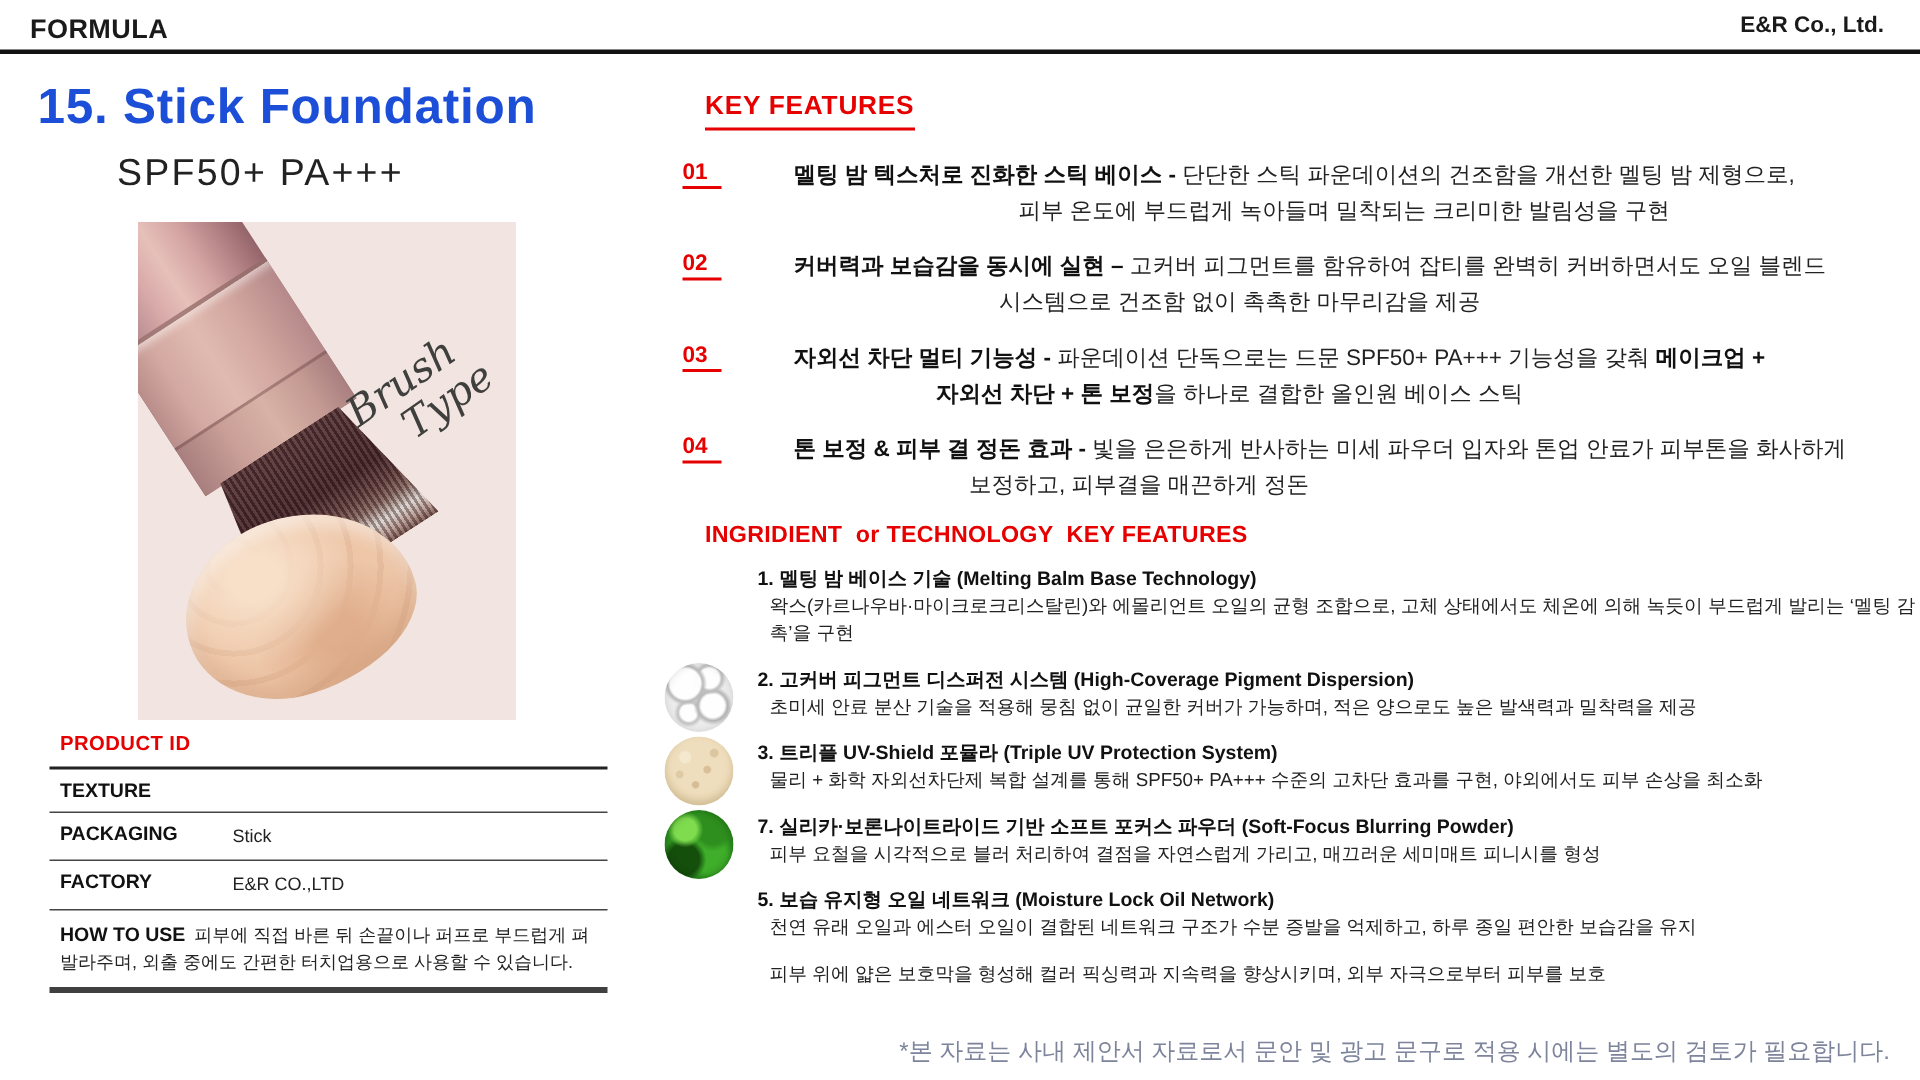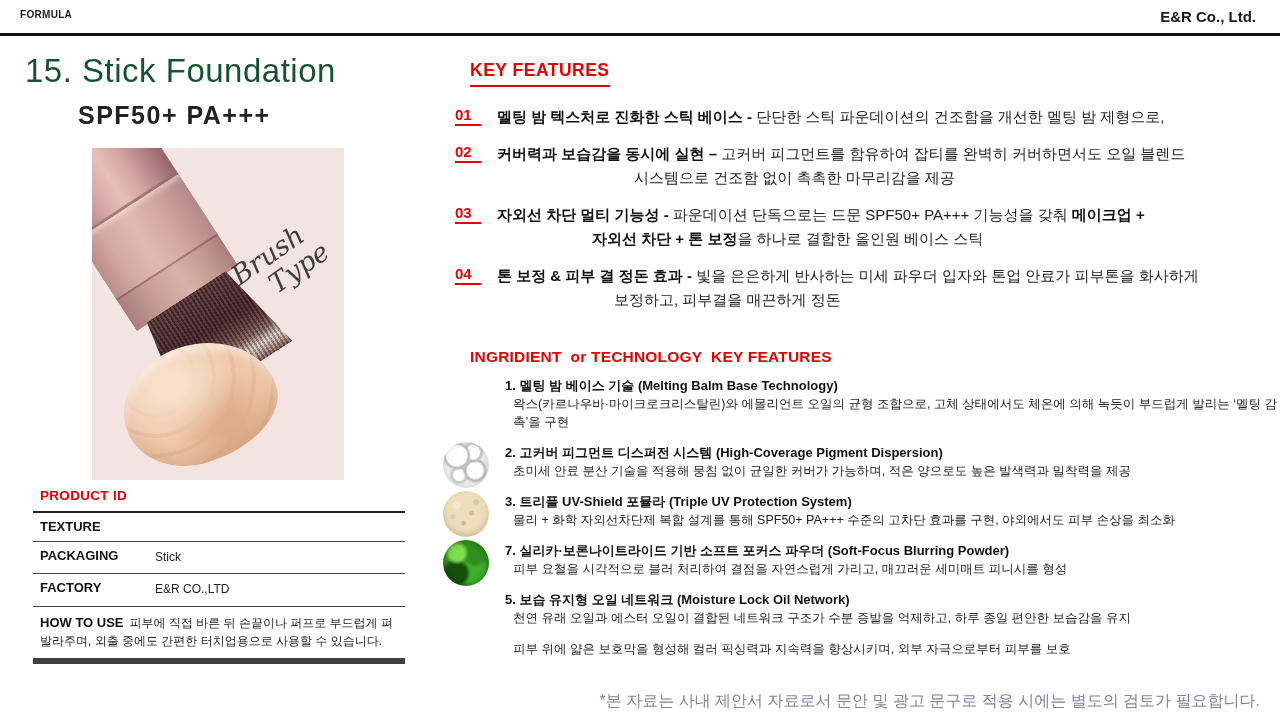--- a/index.html
+++ b/index.html
@@ -9,27 +9,27 @@
   }
   *{margin:0;padding:0;box-sizing:border-box;}
   html,body{width:1280px;height:720px;}
   body{
     font-family:"Liberation Sans","DejaVu Sans",sans-serif;
     background:#ffffff;color:#1a1a1a;position:relative;overflow:hidden;
   }
   .page{position:absolute;inset:0;width:1280px;height:720px;background:#fff;}
 
   
-  .hdr-left{position:absolute;left:20px;top:9px;font-size:10px;font-weight:bold;letter-spacing:.3px;}
+  .hdr-left{position:absolute;left:20px;top:9px;font-size:18px;font-weight:bold;letter-spacing:.3px;}
   .hdr-right{position:absolute;right:24px;top:8px;font-size:15px;font-weight:bold;}
   .hdr-rule{position:absolute;left:0;top:33px;width:1280px;height:3px;background:#111;}
 
   
-  .title-main{position:absolute;left:25px;top:52px;font-size:33px;font-weight:normal;color:#14532d;letter-spacing:.5px;}
-  .title-sub{position:absolute;left:78px;top:101px;font-size:25px;font-weight:700;color:#222;letter-spacing:1.5px;}
+  .title-main{position:absolute;left:25px;top:52px;font-size:33px;font-weight:bold;color:#1d4ed8;letter-spacing:.5px;}
+  .title-sub{position:absolute;left:78px;top:101px;font-size:25px;font-weight:400;color:#222;letter-spacing:1.5px;}
 
   
   .pimg{position:absolute;left:92px;top:148px;width:252px;height:332px;background:var(--imgbg);overflow:hidden;}
   .stick{
     position:absolute;left:-79px;top:-236px;width:120px;height:420px;
     transform:rotate(-33deg);
     background:linear-gradient(90deg,#8a5c61 0,#b3878c 12%,#d8aaa9 34%,#e7c0ba 50%,#d3a4a2 68%,#ad7c80 88%,#93646a 100%);
     display:flex;flex-direction:column;justify-content:flex-end;
   }
   .stick-collar{
@@ -66,33 +66,33 @@
     position:absolute;left:138px;top:74px;width:140px;
     transform:rotate(-35deg);
     font-family:"DejaVu Serif","Liberation Serif",serif;font-style:italic;
     font-size:27px;color:#3f3f3d;line-height:1.05;
   }
   .script-label .l2{padding-left:26px;display:block;}
 
   
   .pid{position:absolute;left:33px;top:488px;width:372px;}
   .pid-heading{color:var(--accent);font-weight:bold;font-size:13.5px;padding-left:7px;letter-spacing:.3px;}
-  .pid-table{margin-top:8px;border-top:2px solid #222;border-bottom:6px solid #404040;}
+  .pid-table{margin-top:8px;border-top:2px solid #222;border-bottom:4px solid #404040;}
   .pid-row{display:flex;border-bottom:1.5px solid #444;padding:6px 0 7px 0;}
   .pid-row:last-child{border-bottom:none;}
   .pid-label{width:122px;flex:0 0 122px;font-weight:bold;font-size:13px;padding-left:7px;color:#111;}
   .pid-value{font-size:12px;color:#222;white-space:pre-line;line-height:1.45;padding-top:1px;}
   .pid-row-inline{display:block;border-bottom:none;padding:6px 0 8px 0;font-size:12px;line-height:1.5;color:#222;padding-left:7px;padding-right:2px;}
   .pid-label-inline{font-weight:bold;font-size:13px;color:#111;margin-right:6px;}
 
   
   .kf{position:absolute;left:455px;top:60px;width:815px;}
   .kf-heading{display:inline-block;margin-left:15px;color:var(--accent);font-weight:bold;font-size:17.5px;letter-spacing:.5px;border-bottom:2.5px solid var(--accent);padding-bottom:4px;}
   .kf-list{margin-top:18px;}
-  .kf-item{display:flex;margin-bottom:13px;}
+  .kf-item{display:flex;margin-bottom:13px;gap:32px;}
   .kf-num{flex:0 0 26px;color:var(--accent);font-weight:bold;font-size:15px;border-bottom:2px solid var(--accent);height:20px;text-align:left;margin-right:16px;margin-top:1px;}
   .kf-text{font-size:15px;line-height:24px;color:#222;width:770px;}
   .kf-text b{color:#111;}
   .kf-item.i0 .kf-l2{padding-left:150px;}
   .kf-item.i1 .kf-l2{padding-left:137px;}
   .kf-item.i2 .kf-l2{padding-left:95px;}
   .kf-item.i3 .kf-l2{padding-left:117px;}
 
   
   .ing{position:absolute;left:455px;top:348px;width:815px;}
@@ -179,20 +179,21 @@
       </div>
   </div>
 
   <div class="kf">
     <div class="kf-heading">KEY FEATURES</div>
     <div class="kf-list">
   <div class="kf-item i0">
     <span class="kf-num">01</span>
     <div class="kf-text">
       <div class="kf-l1"><b>멜팅 밤 텍스처로 진화한 스틱 베이스 - </b><span>단단한 스틱 파운데이션의 건조함을 개선한 멜팅 밤 제형으로,</span></div>
+      <div class="kf-l2"><span>피부 온도에 부드럽게 녹아들며 밀착되는 크리미한 발림성을 구현</span></div>
     </div>
   </div>
 
   <div class="kf-item i1">
     <span class="kf-num">02</span>
     <div class="kf-text">
       <div class="kf-l1"><b>커버력과 보습감을 동시에 실현 – </b><span>고커버 피그먼트를 함유하여 잡티를 완벽히 커버하면서도 오일 블렌드</span></div>
       <div class="kf-l2"><span>시스템으로 건조함 없이 촉촉한 마무리감을 제공</span></div>
     </div>
   </div>

